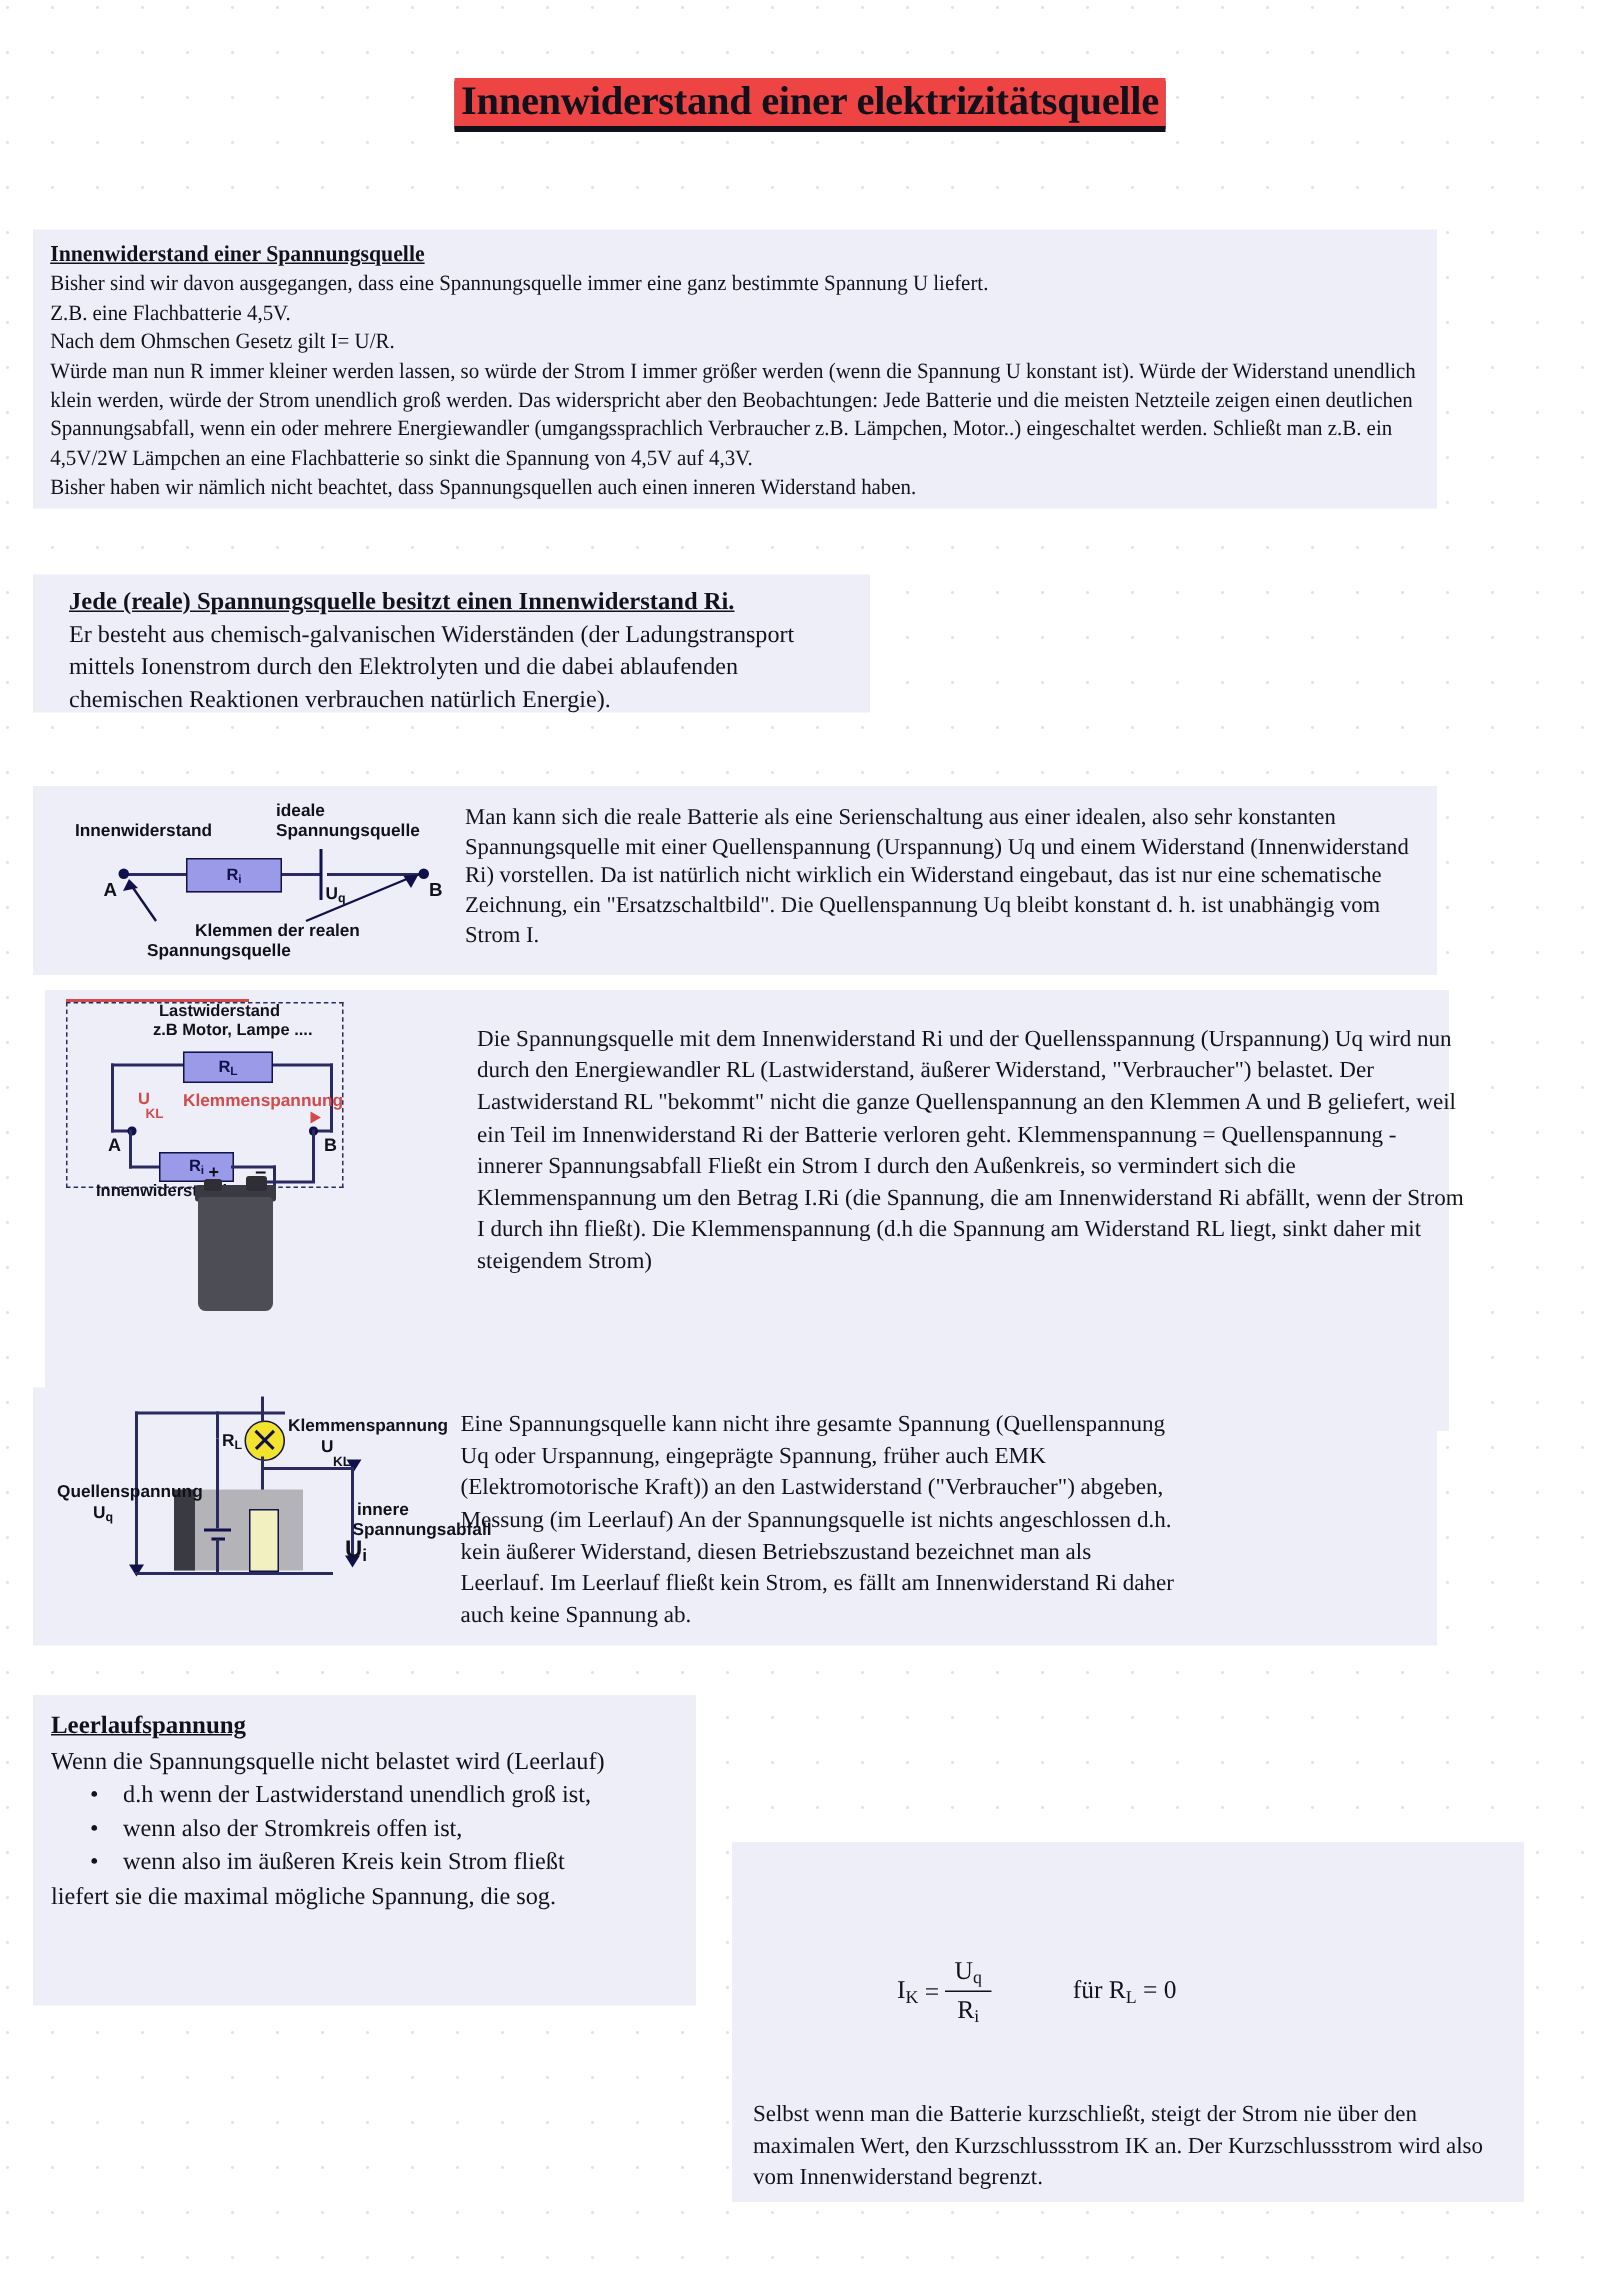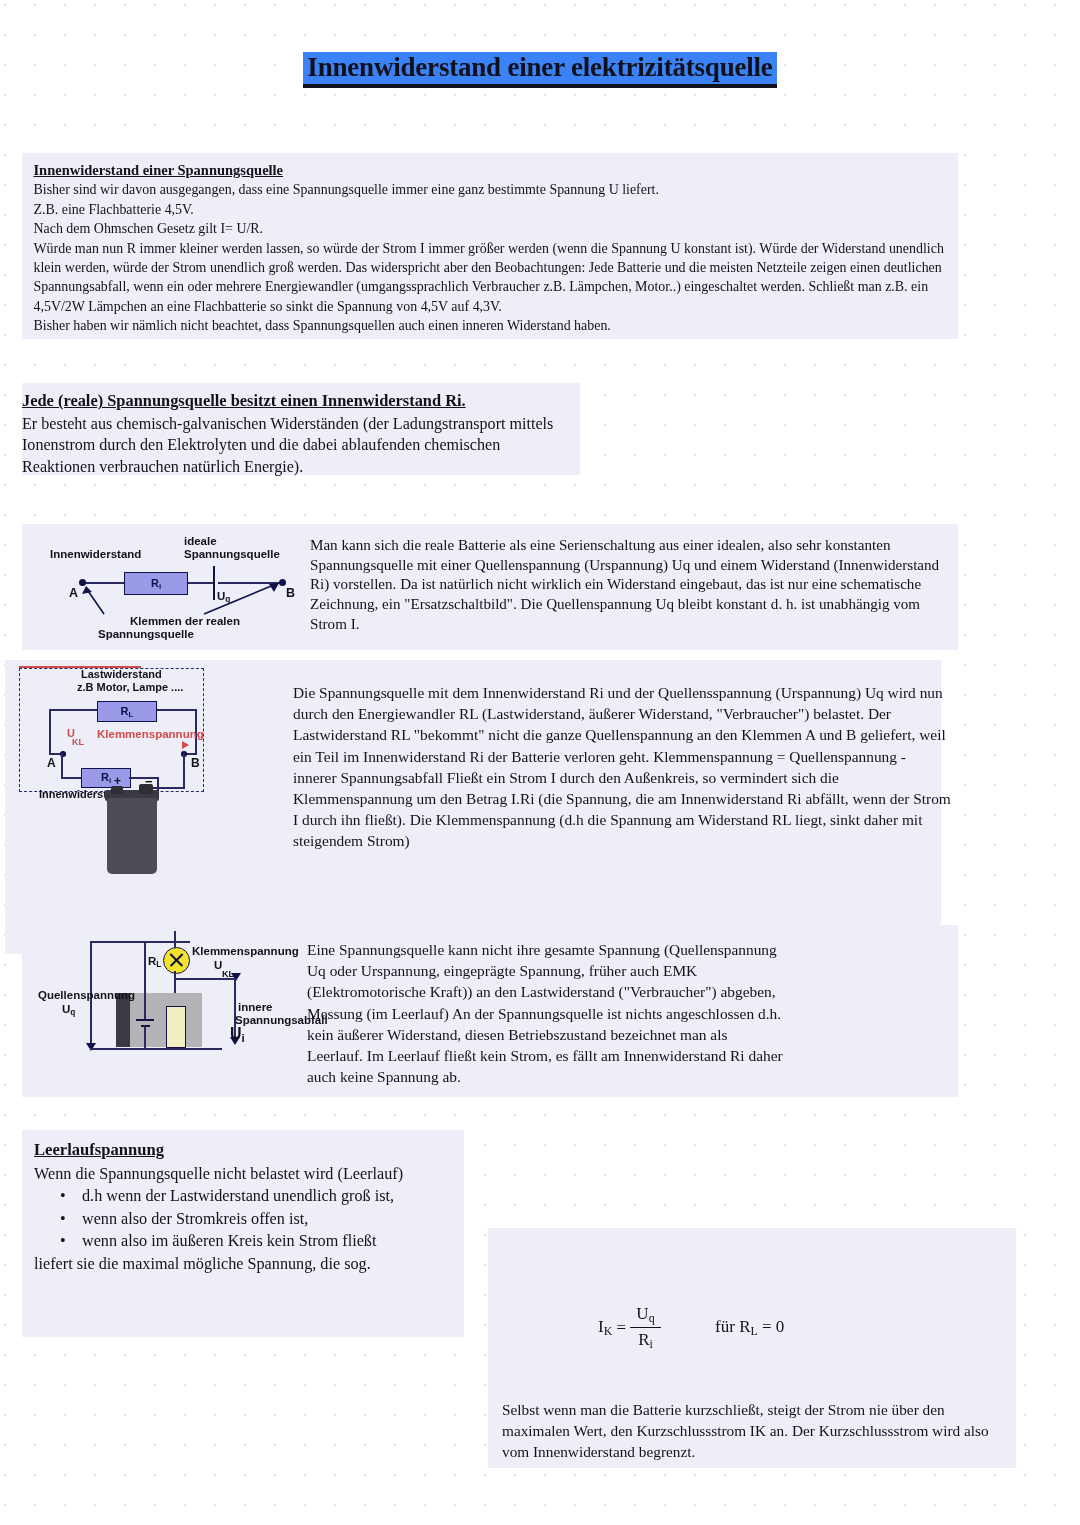--- a/index.html
+++ b/index.html
@@ -24,50 +24,50 @@
 
   .block{position:absolute;background:#eeeef9;}
 
   
   #title-wrap{position:absolute;left:0;top:52px;width:1080px;text-align:center;}
   #title{
     display:inline-block;
     font-family:"Liberation Serif", serif;
     font-size:27px;font-weight:bold;letter-spacing:-0.2px;
     color:#11111c;
-    background:#3b82f6;
+    background:#ef4444;
     padding:0 4px 1px 4px;
     border-bottom:2.5px solid #11111c;
     box-shadow:0 2px 0 0 #11111c;
     white-space:nowrap;
   }
 
   
   .narrow{font-family:"Liberation Serif", serif;}
   .hd{font-weight:bold;text-decoration:underline;display:block;}
   .txt{display:block;}
 
   
   #blk1{left:22px;top:153px;width:936px;height:186px;}
   #blk1 .inner{padding:7px 10px 0 12px;font-size:14.6px;line-height:19.4px;
     transform:scaleX(.955);transform-origin:left top;width:975px;}
   #blk1 .hd{font-size:15.2px;margin-bottom:1px;}
 
   
   #blk2{left:22px;top:383px;width:558px;height:92px;}
-  #blk2 .inner{padding:7px 10px 0 0;font-size:16.1px;line-height:21.6px;}
+  #blk2 .inner{padding:7px 10px 0 24px;font-size:16.1px;line-height:21.6px;}
   #blk2 .hd{font-size:16.4px;margin-bottom:1px;}
 
   
   #blk3{left:22px;top:524px;width:936px;height:126px;}
   #blk3 .para{position:absolute;left:288px;top:12px;width:640px;
     font-size:15.1px;line-height:19.7px;}
 
   
-  #blk4{left:5px;top:660px;width:936px;height:294px;}
+  #blk4{left:30px;top:660px;width:936px;height:294px;}
   #blk4 .para{position:absolute;left:288px;top:22px;width:660px;
     font-size:15.4px;line-height:21.2px;}
 
   
   #blk5{left:22px;top:925px;width:936px;height:172px;}
   #blk5 .para{position:absolute;left:285px;top:14px;width:480px;
     font-size:15.4px;line-height:21.2px;}
 
   
   #blk6{left:22px;top:1130px;width:442px;height:207px;}

